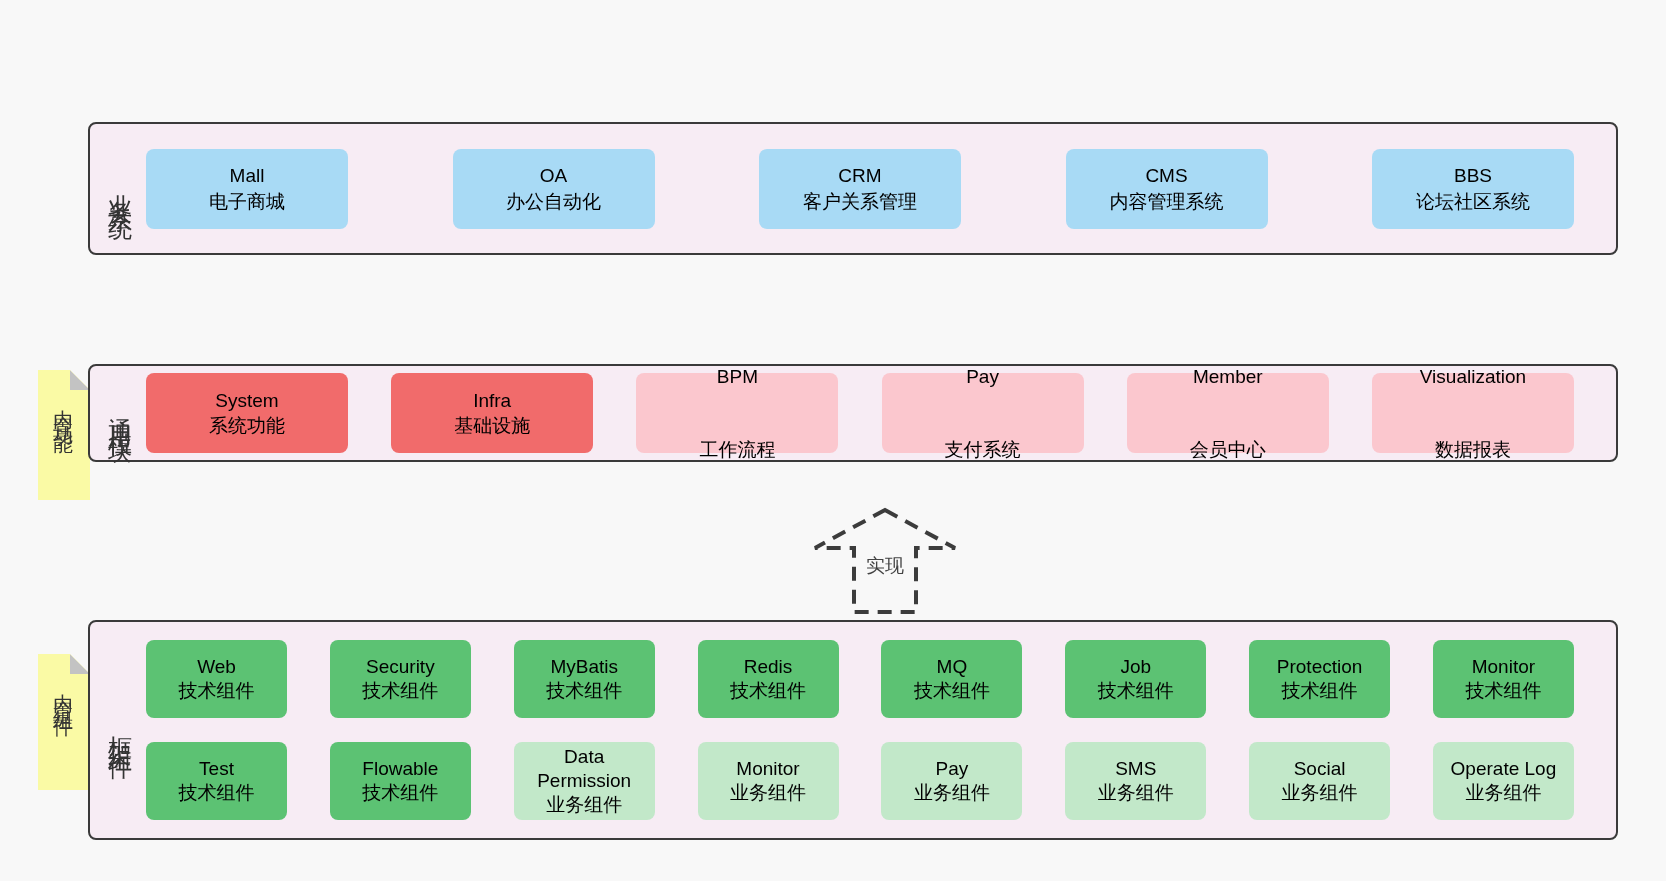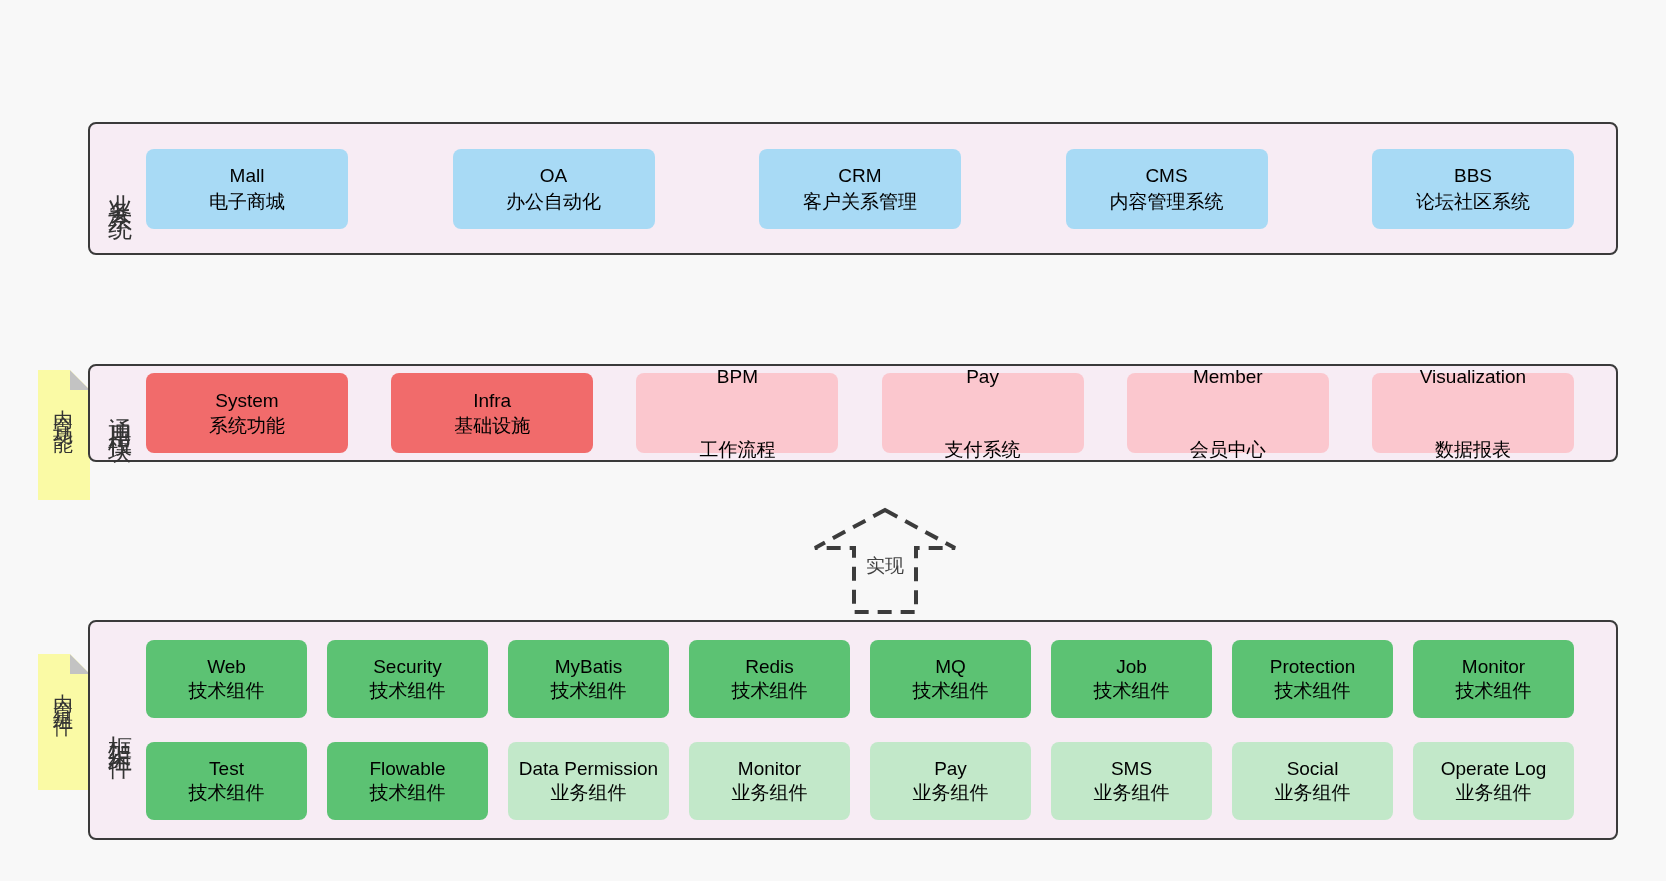--- a/index.html
+++ b/index.html
@@ -38,21 +38,21 @@
   }
   .row{display:flex;justify-content:space-between;align-items:center;}
 
   .box{
     height:80px;border-radius:8px;
     display:flex;flex-direction:column;justify-content:center;align-items:center;
     text-align:center;font-size:19px;line-height:1.32;color:#000000;
     padding:0 4px;box-sizing:border-box;
   }
   .cols-6 .box{width:202px;}
-  .cols-8 .box{width:161px;height:78px;line-height:1.25;}
+  .cols-8 .box{width:141px;height:78px;line-height:1.25;}
   .v-blue{background:#a8daf5;}
   .v-red{background:#f16b6b;}
   .v-pink{background:#fbc7ce;gap:48px;}
   .v-green{background:#5cc273;}
   .v-green-light{background:#c2e8c9;}
 
   
   .arrow{position:absolute;width:150px;height:110px;z-index:1;}
   #arrow-build{left:800px;top:260px;}
   #arrow-implement{left:810px;top:506px;}

